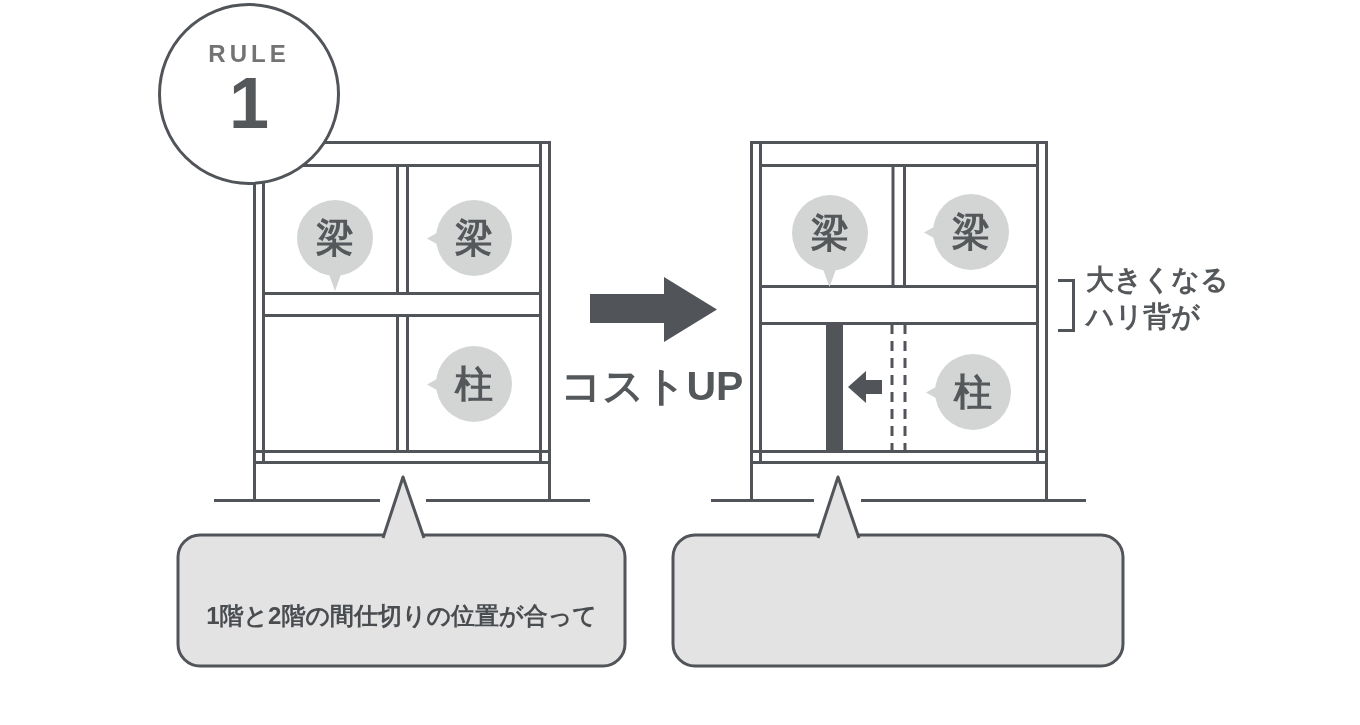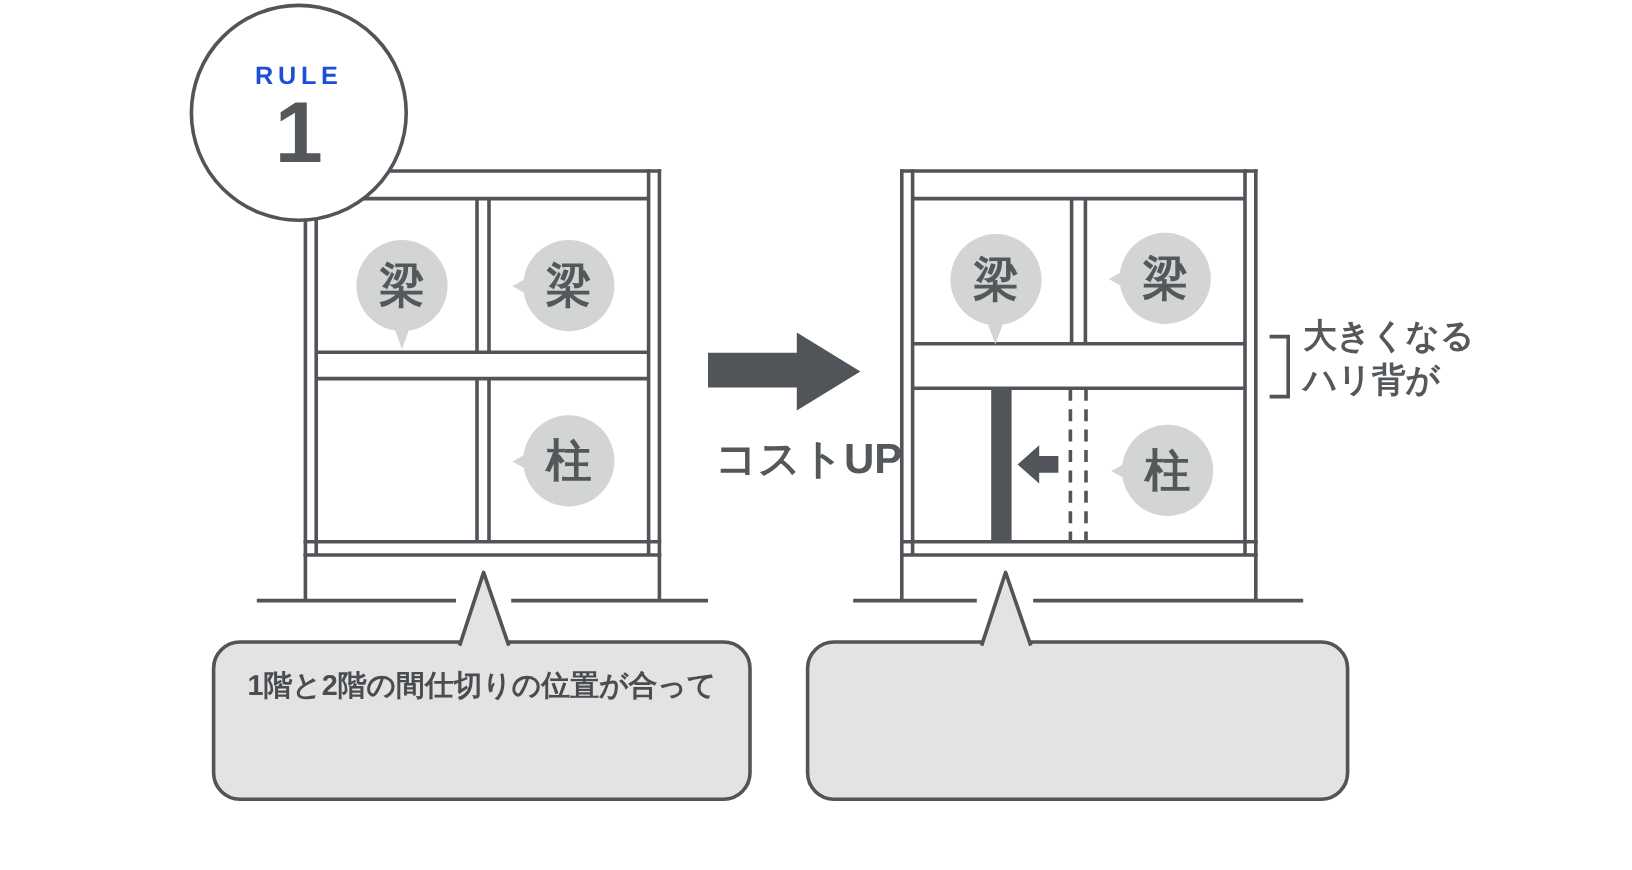--- a/index.html
+++ b/index.html
@@ -22,33 +22,33 @@
   .label-circle{
     position:absolute;width:76px;height:76px;border-radius:50%;
     background:var(--label-bg);display:flex;align-items:center;justify-content:center;
     font-size:38px;font-weight:700;color:#55585b;z-index:2;
   }
   .badge{
     position:absolute;left:158px;top:3px;width:182px;height:182px;border-radius:50%;
     background:#ffffff;border:3.5px solid var(--line);box-sizing:border-box;
     display:flex;flex-direction:column;align-items:center;z-index:3;
   }
-  .badge-label{margin-top:46px;font-size:21px;font-weight:600;letter-spacing:4px;color:#1d4ed8;}
+  .badge-label{margin-top:34px;font-size:24px;font-weight:600;letter-spacing:4px;color:#737373;}
   .badge-number{margin-top:0px;font-size:72px;line-height:70px;font-weight:700;color:#55585b;}
 
   .costup{
-    position:absolute;left:552px;top:359px;width:200px;text-align:right;
-    font-size:35px;font-weight:700;color:#55585b;z-index:2;
+    position:absolute;left:552px;top:359px;width:200px;text-align:center;
+    font-size:41px;font-weight:700;color:#55585b;z-index:2;
   }
   .annotation{
     position:absolute;left:1086px;top:261px;font-size:28px;font-weight:700;
     line-height:37px;color:#55585b;z-index:2;white-space:nowrap;
   }
   .caption{
-    position:absolute;top:506px;height:131px;display:flex;flex-direction:column;
+    position:absolute;top:550px;height:131px;display:flex;flex-direction:column;
     align-items:center;justify-content:center;z-index:2;
     font-size:24px;font-weight:700;line-height:37px;color:#4a4d50;text-align:center;
   }
   .caption.left{left:178px;width:447px;}
   .caption.right{left:673px;width:450px;}
   .caption div{white-space:nowrap;}
 </style>
 </head>
 <body>
 

